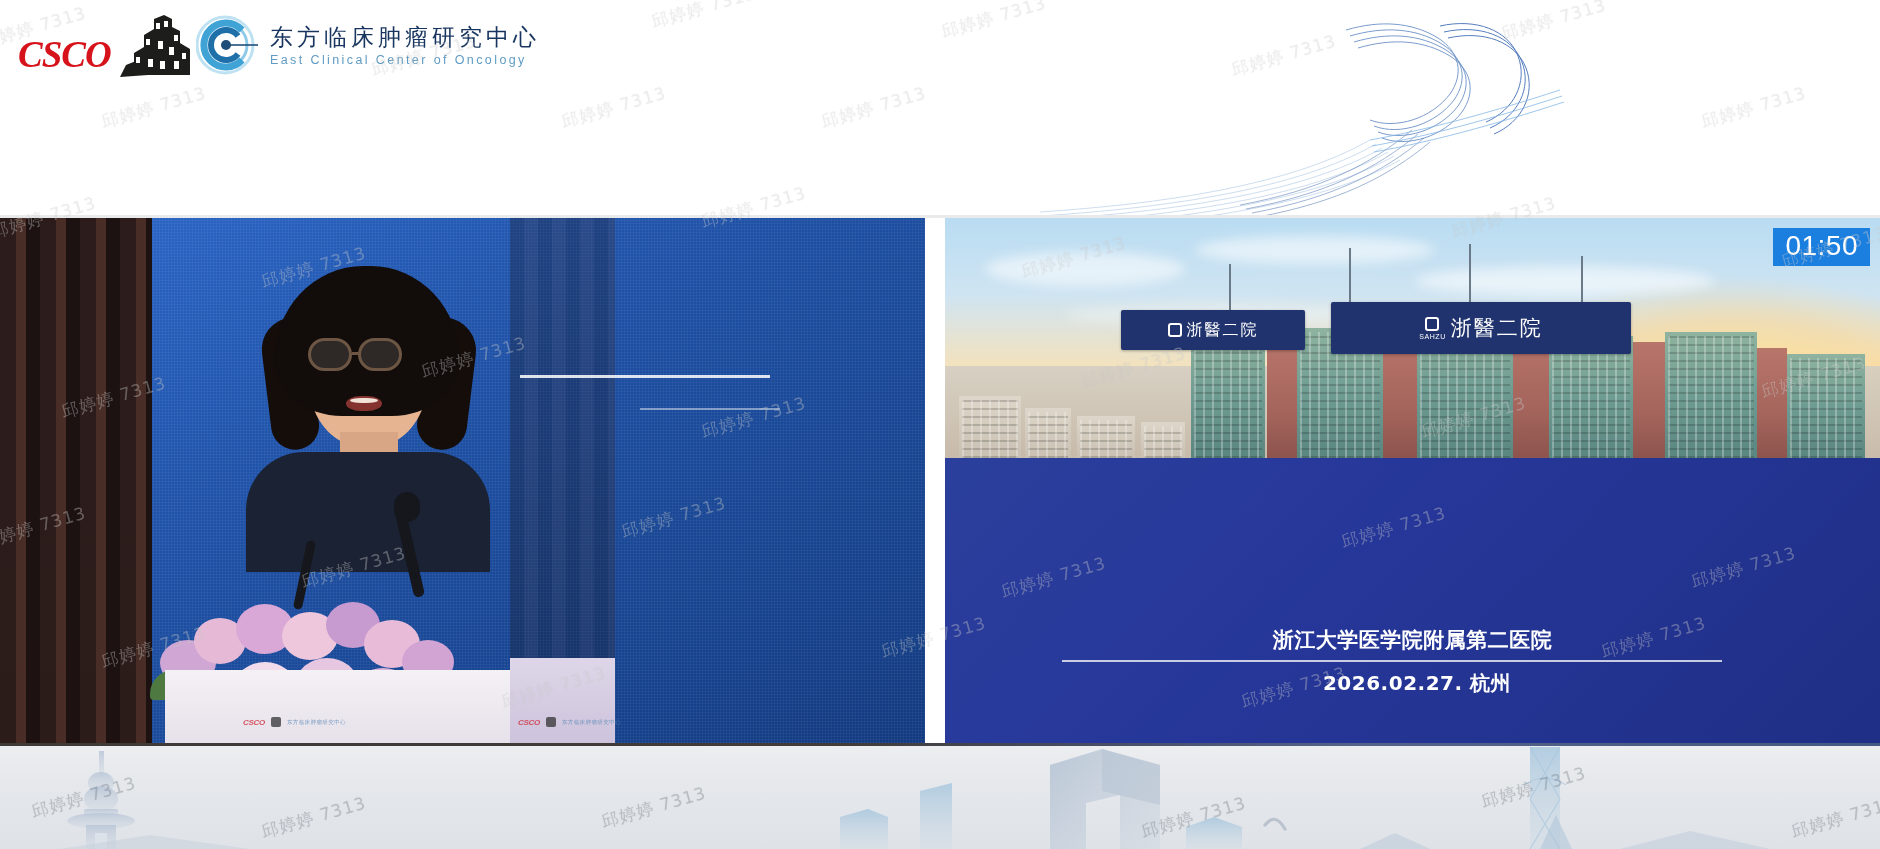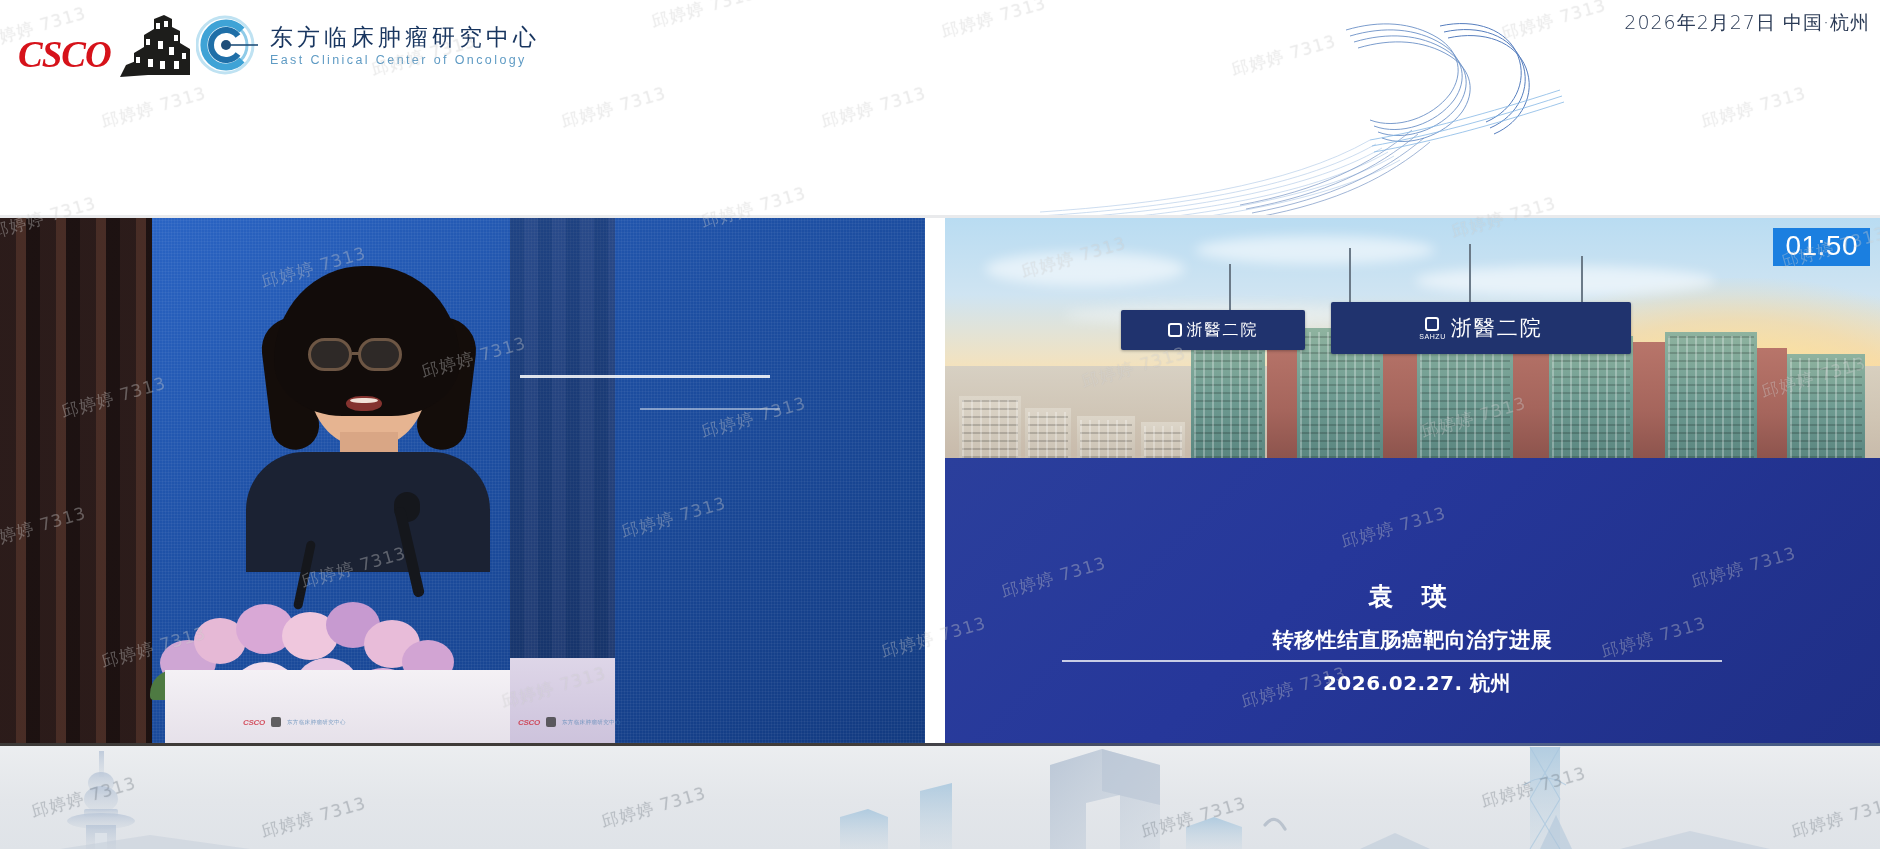--- a/index.html
+++ b/index.html
@@ -286,21 +286,20 @@
         <circle cx="30" cy="31" r="5" fill="#1f4e79"></circle>
         <line x1="30" y1="31" x2="62" y2="31" stroke="#1f4e79" stroke-width="1.6"></line>
       </svg>
       <div class="ecco-text">
         <div class="ecco-cn">东方临床肿瘤研究中心</div>
         <div class="ecco-en">East Clinical Center of Oncology</div>
       </div>
     </div>
 
     <div id="conf-block">
-      <div class="conf-date">2026年2月27日 中国·杭州</div>
     </div>
 
     <div class="header-rule"></div>
   </div>
 
   <div id="stage">
 
     <div id="video-left">
       <div class="hall-bg"></div>
       <div class="hall-screen"></div>
@@ -423,22 +422,21 @@
         <div class="sign" style="left:386px;top:84px;width:300px;height:52px;">
           <span style="display:flex;flex-direction:column;align-items:center;gap:2px;">
             <span class="sq"></span>
             <span class="en">SAHZU</span>
           </span>
           <span class="cn" style="font-size:21px;">浙醫二院</span>
         </div>
       </div>
 
       <div class="slide-body">
-        <div class="slide-speaker">袁 瑛</div>
-        <div class="slide-affil">转移性结直肠癌靶向治疗进展</div>
+        <div class="slide-affil">浙江大学医学院附属第二医院</div>
         <div class="slide-divider"></div>
         <div class="slide-date">2026.02.27. 杭州</div>
       </div>
 
       <div id="time-badge">01:50</div>
     </div>
   </div>
 
   <div id="footer">
     <div class="f-shadow"></div>

